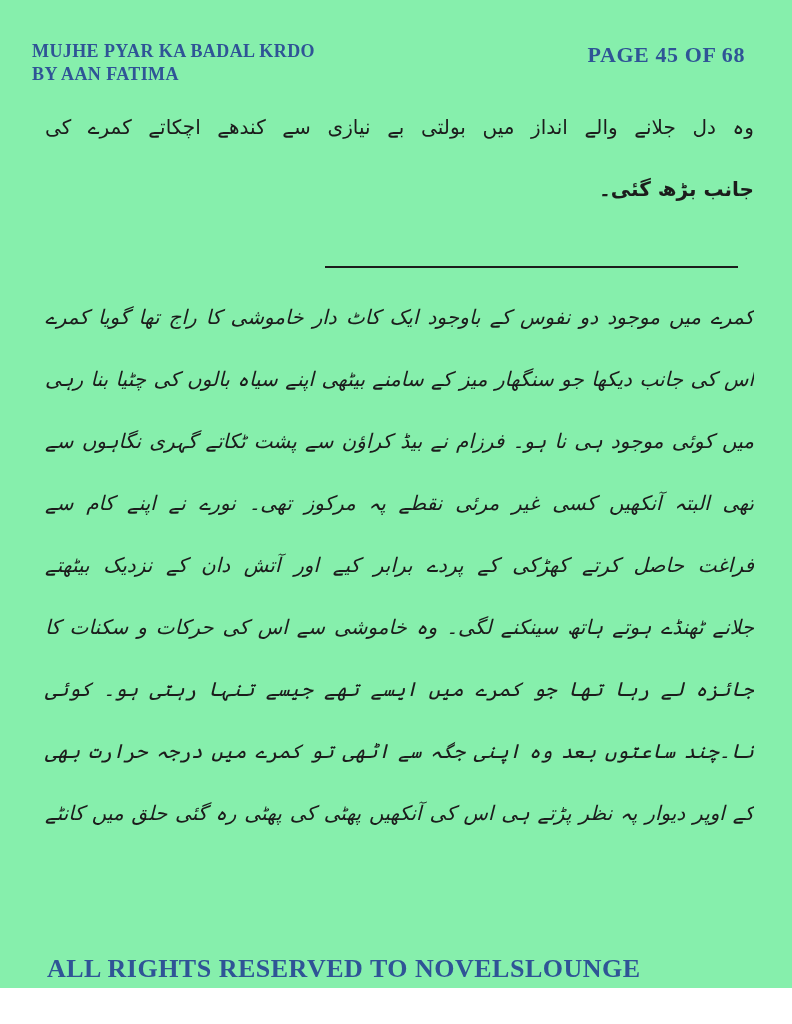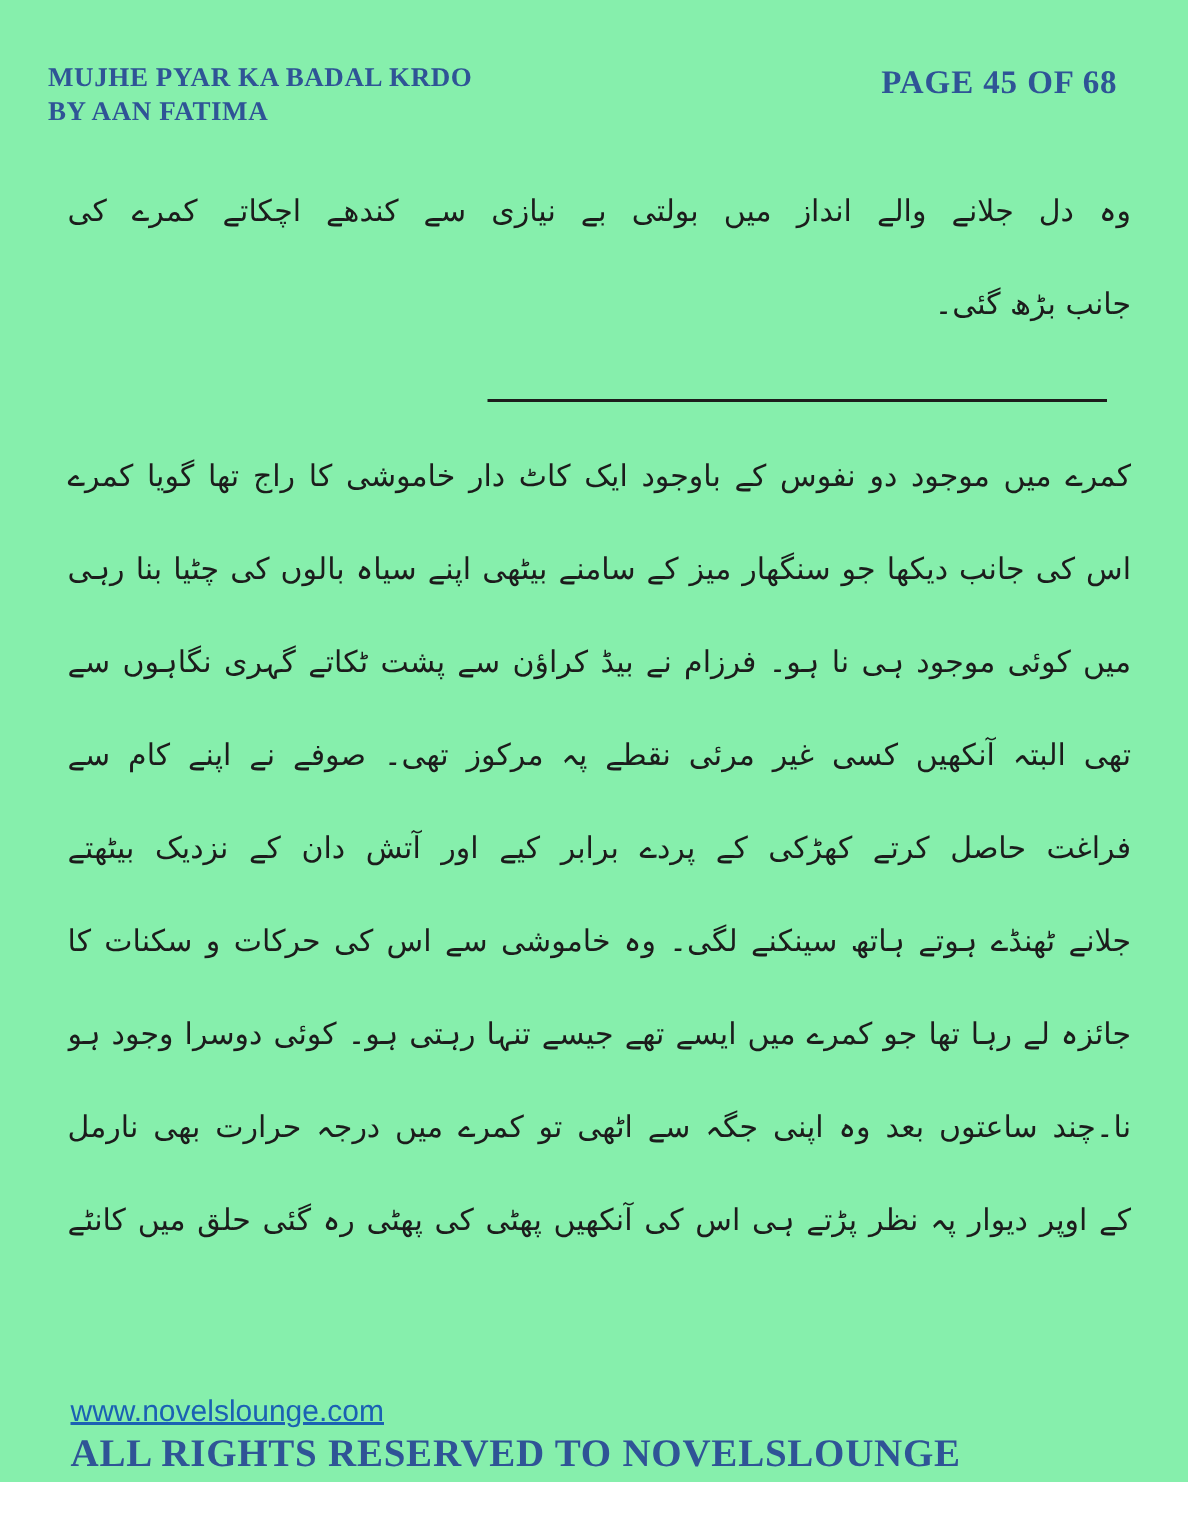--- a/index.html
+++ b/index.html
@@ -39,37 +39,38 @@
     font-size: 22px;
     letter-spacing: 0.6px;
     white-space: nowrap;
   }
   
   .para {
     position: absolute;
     left: 45px;
     right: 38px;
   }
-  .para-1 { top: 109px; }
-  .para-2 { top: 286px; }
+  .para-1 { top: 96px; }
+  .para-2 { top: 286px; font-style: italic; }
   .uline {
     direction: rtl;
     unicode-bidi: embed;
     height: 62px;
     line-height: 62px;
     font-family: "DejaVu Sans", sans-serif;
     font-size: 20px;
     color: var(--text_black, #1c1c1c);
     text-align: justify;
     text-align-last: justify;
     overflow: hidden;
   }
   .uline.last-line {
     text-align: right;
     text-align-last: right;
+    font-weight: bold;
   }
   
   .divider {
     position: absolute;
     left: 325px;
     top: 266px;
     width: 413px;
     height: 2px;
     background: var(--text_black, #1c1c1c);
   }
@@ -114,24 +115,23 @@
     <div class="uline" lang="ur" dir="rtl">وہ دل جلانے والے انداز میں بولتی بے نیازی سے کندھے اچکاتے کمرے کی</div>
     <div class="uline last-line" lang="ur" dir="rtl">جانب بڑھ گئی۔</div>
   </div>
 
   <div class="divider"></div>
 
   <div class="para para-2">
     <div class="uline" lang="ur" dir="rtl">کمرے میں موجود دو نفوس کے باوجود ایک کاٹ دار خاموشی کا راج تھا گویا کمرے</div>
     <div class="uline" lang="ur" dir="rtl">اس کی جانب دیکھا جو سنگھار میز کے سامنے بیٹھی اپنے سیاہ بالوں کی چٹیا بنا رہی</div>
     <div class="uline" lang="ur" dir="rtl">میں کوئی موجود ہی نا ہو۔ فرزام نے بیڈ کراؤن سے پشت ٹکاتے گہری نگاہوں سے</div>
-    <div class="uline" lang="ur" dir="rtl">تھی البتہ آنکھیں کسی غیر مرئی نقطے پہ مرکوز تھی۔ صوفے نے اپنے کام سے</div>
+    <div class="uline" lang="ur" dir="rtl">تھی البتہ آنکھیں کسی غیر مرئی نقطے پہ مرکوز تھی۔ نورے نے اپنے کام سے</div>
     <div class="uline" lang="ur" dir="rtl">فراغت حاصل کرتے کھڑکی کے پردے برابر کیے اور آتش دان کے نزدیک بیٹھتے</div>
     <div class="uline" lang="ur" dir="rtl">جلانے ٹھنڈے ہوتے ہاتھ سینکنے لگی۔ وہ خاموشی سے اس کی حرکات و سکنات کا</div>
     <div class="uline" lang="ur" dir="rtl">جائزہ لے رہا تھا جو کمرے میں ایسے تھے جیسے تنہا رہتی ہو۔ کوئی دوسرا وجود ہو ہی</div>
     <div class="uline" lang="ur" dir="rtl">نا۔چند ساعتوں بعد وہ اپنی جگہ سے اٹھی تو کمرے میں درجہ حرارت بھی نارمل ہوچکا</div>
     <div class="uline" lang="ur" dir="rtl">کے اوپر دیوار پہ نظر پڑتے ہی اس کی آنکھیں پھٹی کی پھٹی رہ گئی حلق میں کانٹے</div>
   </div>
 
-  <a class="footer-link">www.novelslounge.com</a>
   <div class="footer-rights">ALL RIGHTS RESERVED TO NOVELSLOUNGE</div>
 
 </div>
 
 </body></html>

